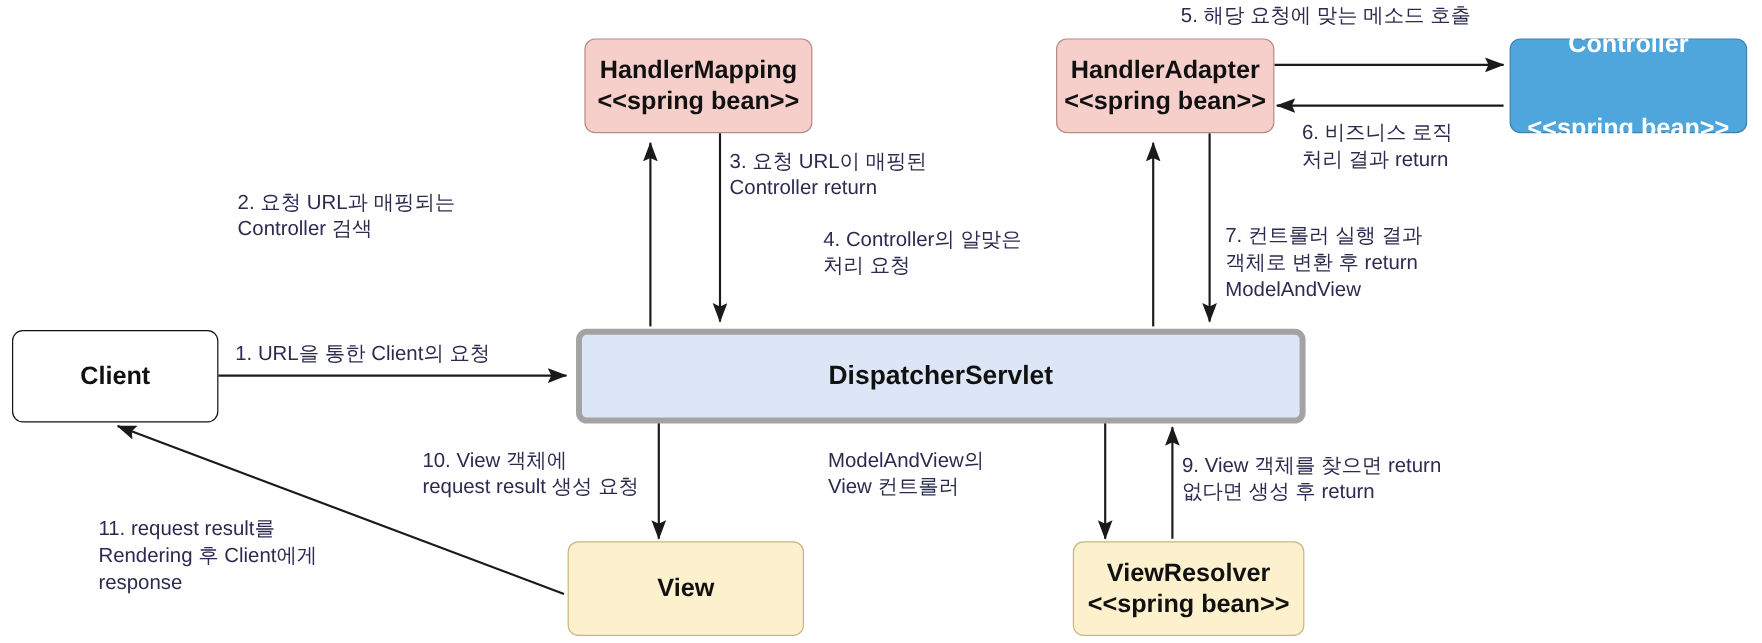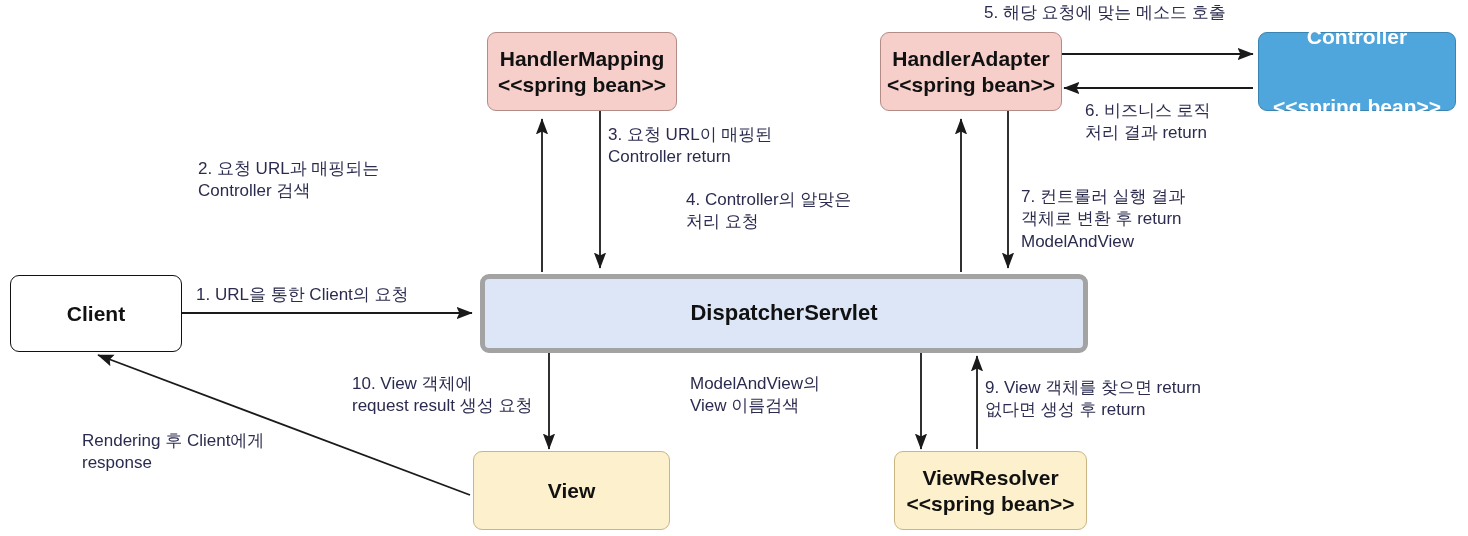--- a/index.html
+++ b/index.html
@@ -182,31 +182,32 @@
   </div>
 
   <div class="label" style="left:1021px; top:186px; width:248px;">
     <span class="ln">7. 컨트롤러 실행 결과</span>
     <span class="ln">객체로 변환 후 return</span>
     <span class="ln">ModelAndView</span>
   </div>
 
   <div class="label" style="left:690px; top:373px; width:236px;">
     <span class="ln">ModelAndView의</span>
-    <span class="ln">View 이름검색</span>
+    <span class="ln">View 컨트롤러</span>
   </div>
 
   <div class="label" style="left:985px; top:377px; width:258px;">
     <span class="ln">9. View 객체를 찾으면 return</span>
     <span class="ln">없다면 생성 후 return</span>
   </div>
 
   <div class="label" style="left:352px; top:373px; width:268px;">
     <span class="ln">10. View 객체에</span>
     <span class="ln">request result 생성 요청</span>
   </div>
 
   <div class="label" style="left:82px; top:430px; width:258px;">
+    <span class="ln">11. request result를</span>
     <span class="ln">Rendering 후 Client에게</span>
     <span class="ln">response</span>
   </div>
 
 </div>
 
 </body></html>

